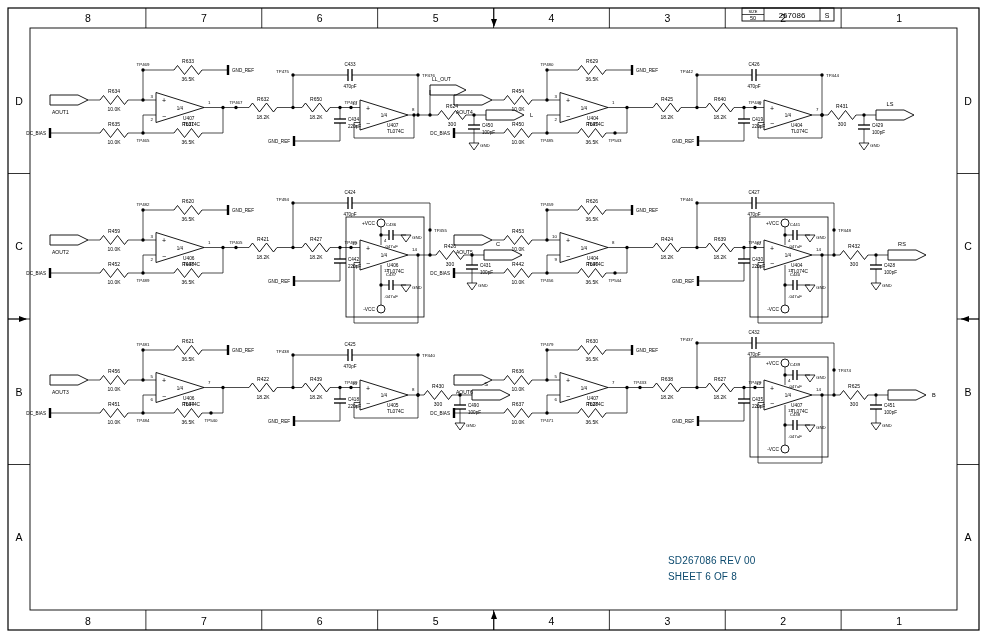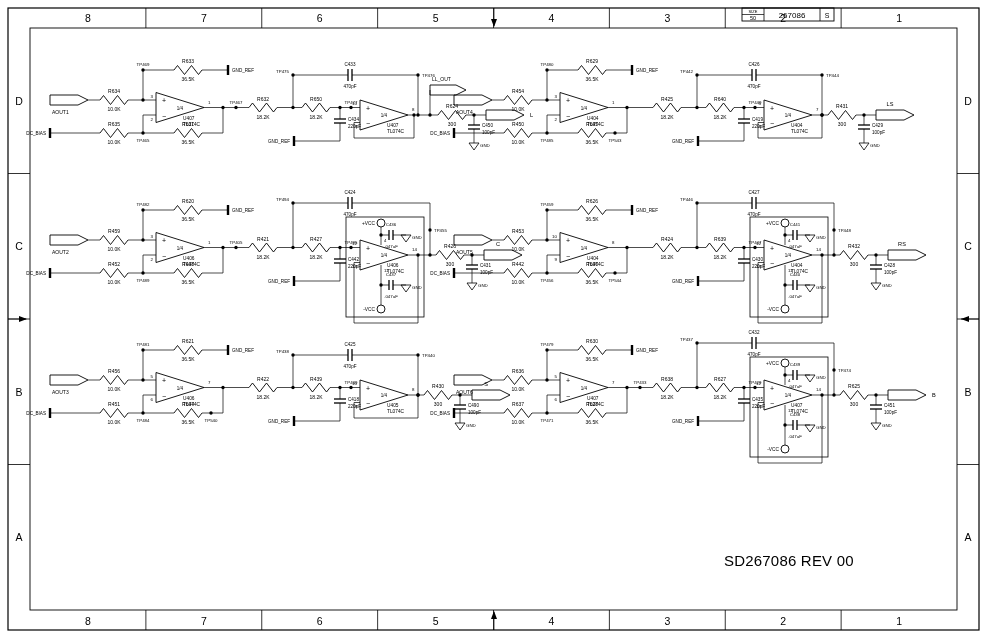--- a/index.html
+++ b/index.html
@@ -1,19 +1,19 @@
 <!DOCTYPE html>
 <html><head>
 <meta charset="utf-8">
 <style>
   html,body{margin:0;padding:0;background:#e8e8e8;}
   .sheet{position:relative;width:987px;height:638px;background:#ffffff;font-family:"Liberation Sans",sans-serif;overflow:hidden;}
   svg{position:absolute;left:0;top:0;}
   svg text{fill:#000;font-family:"Liberation Sans",sans-serif;}
-  .titleblock{position:absolute;left:724px;top:553px;color:#000000;font-size:15px;line-height:16px;letter-spacing:.2px;}
+  .titleblock{position:absolute;left:668px;top:553px;color:#0c4a6e;font-size:10px;line-height:16px;letter-spacing:.2px;}
 </style>
 </head>
 <body>
 
 <div class="sheet">
   <svg id="schem" width="987" height="638" viewBox="0 0 987 638">
       <g>
         <rect x="8" y="8" width="971" height="622" fill="none" stroke="#000" stroke-width="1.2"></rect>
         <rect x="30" y="28" width="927" height="582" fill="none" stroke="#000" stroke-width="0.9"></rect>
         <line x1="145.875" y1="8" x2="145.875" y2="28" stroke="#000" stroke-width="0.8"></line>
@@ -1090,14 +1090,15 @@
           <polygon points="353,100 363,100 358,107" fill="none" stroke="#000" stroke-width="0.8"></polygon>
           <text x="364" y="104" font-size="4.4" text-anchor="start">GND</text>
           <text x="343" y="91" font-size="4.4" text-anchor="middle">C438</text>
           <text x="343" y="113" font-size="4.4" text-anchor="middle">.047uF</text>
           <text x="336" y="87" font-size="4.4" text-anchor="start">11</text>
         </g>
       </g>
     </svg>
   <div class="titleblock">
     <div>SD267086 REV 00</div>
+    <div>SHEET 6 OF 8</div>
   </div>
 </div>
 
 </body></html>

